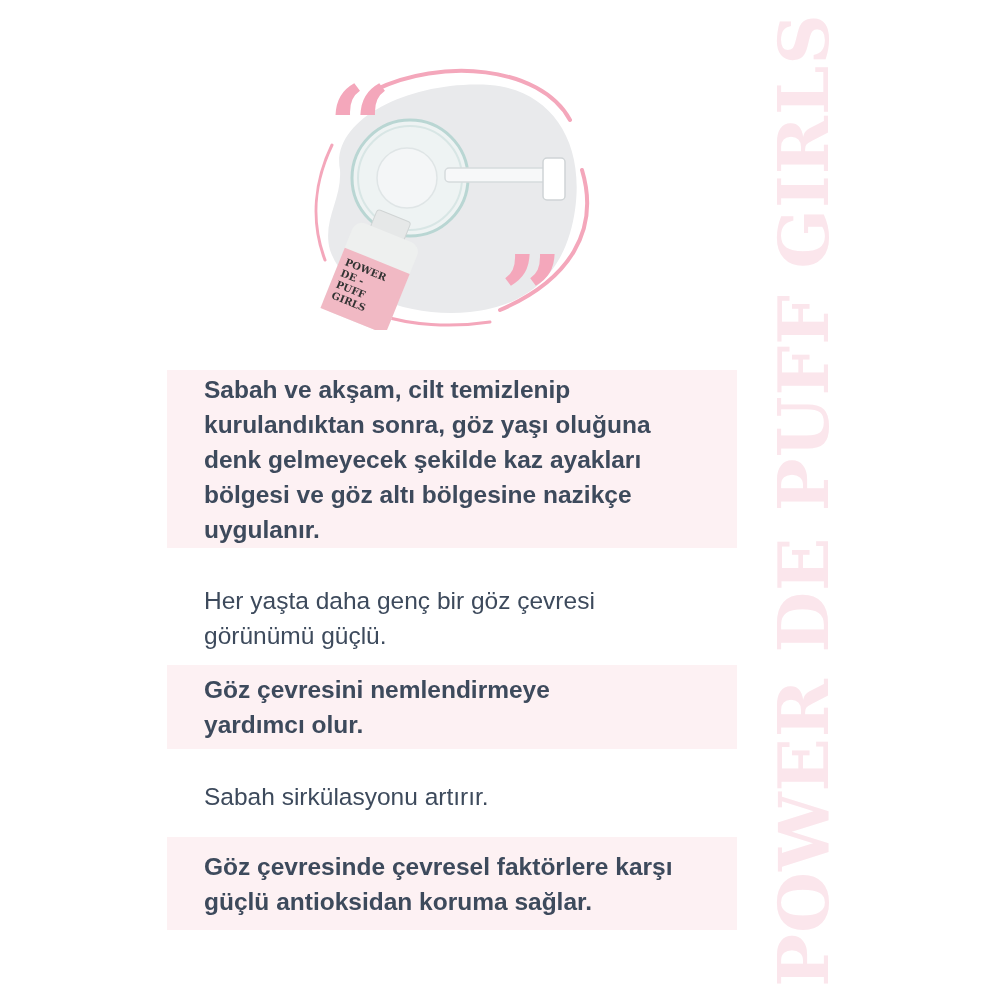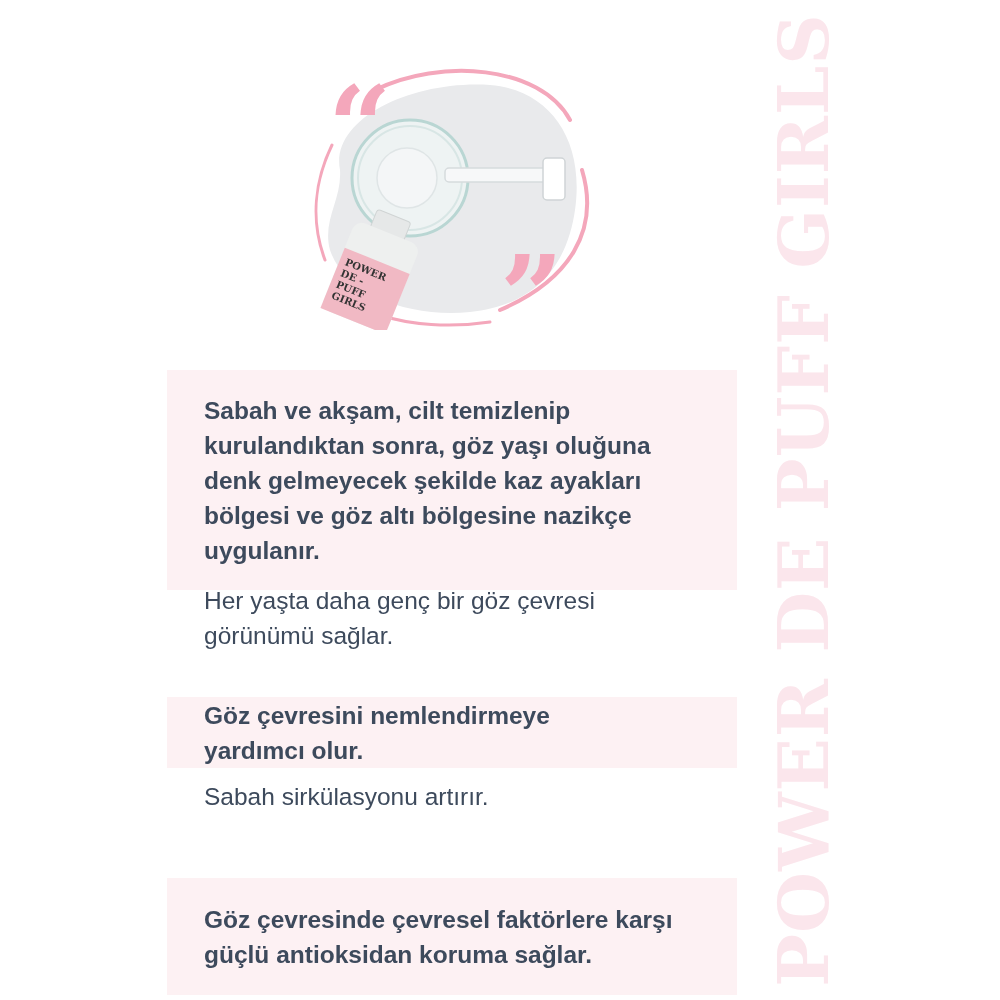--- a/index.html
+++ b/index.html
@@ -36,25 +36,25 @@
 
     .block {
       position: absolute; left: 167px; width: 570px;
       box-sizing: border-box; padding: 0 20px 0 37px;
       color: #3d4a5c; font-size: 24.5px; line-height: 35px;
       display: flex; align-items: center;
     }
     .block.pink { background: #fdf1f3; }
     .block.bold { font-weight: bold; }
     .block.medium { font-weight: normal; }
-    .b1 { top: 370px; height: 220px; }
+    .b1 { top: 370px; height: 178px; }
     .b2 { top: 578px; height: 80px; }
-    .b3 { top: 665px; height: 71px; margin-top: 32px; }
+    .b3 { top: 665px; height: 84px; }
     .b4 { top: 765px; height: 62px; }
-    .b5 { top: 837px; height: 117px; margin-top: 41px; }
+    .b5 { top: 837px; height: 93px; }
     .block p { margin: 0; white-space: pre-line; }
   </style>
 </head>
 <body>
 
 <div class="side-word">
   <span>POWER DE PUFF GIRLS</span>
 </div>
 
 <div class="hero">
@@ -90,21 +90,21 @@
 
 <div class="block pink bold b1">
   <p>Sabah ve akşam, cilt temizlenip
 kurulandıktan sonra, göz yaşı oluğuna
 denk gelmeyecek şekilde kaz ayakları
 bölgesi ve göz altı bölgesine nazikçe
 uygulanır.</p>
 </div>
 <div class="block medium b2">
   <p>Her yaşta daha genç bir göz çevresi
-görünümü sağlar.</p>
+görünümü güçlü.</p>
 </div>
 <div class="block pink bold b3">
   <p>Göz çevresini nemlendirmeye
 yardımcı olur.</p>
 </div>
 <div class="block medium b4">
   <p>Sabah sirkülasyonu artırır.</p>
 </div>
 <div class="block pink bold b5">
   <p>Göz çevresinde çevresel faktörlere karşı

